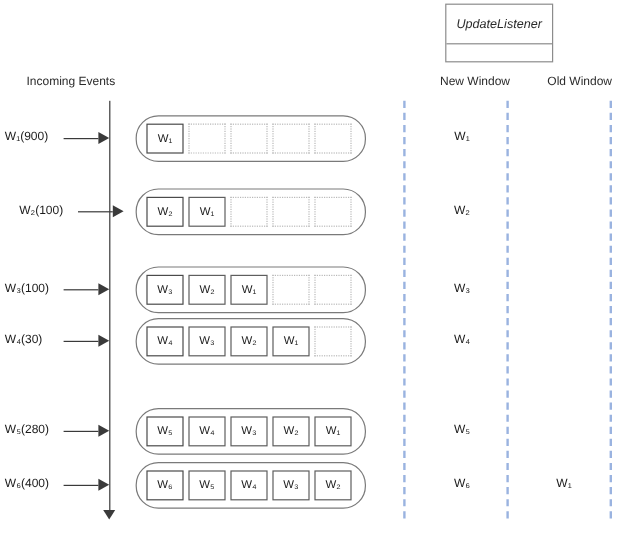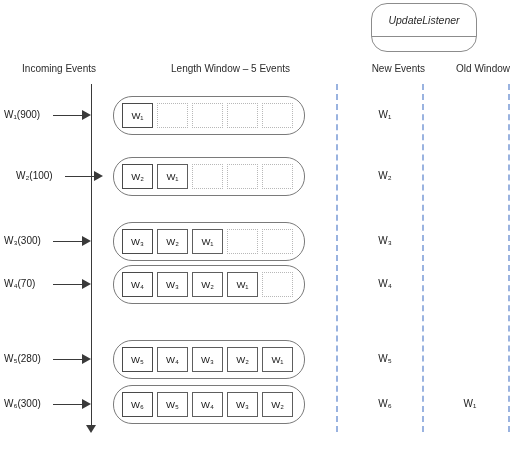--- a/index.html
+++ b/index.html
@@ -17,24 +17,24 @@
     height: 451px;
     background: #ffffff;
     overflow: hidden;
   }
 
   
   .listener-box {
     position: absolute;
     left: 371px;
     top: 3px;
-    width: 106px;
+    width: 90px;
     height: 49px;
     border: 1px solid #8c8c8c;
-    border-radius: 16px;
+    border-radius: 0;
     background: #ffffff;
     box-sizing: border-box;
   }
   .listener-title {
     position: absolute;
     left: 0;
     top: 0;
     width: 100%;
     height: 32px;
     line-height: 32px;
@@ -189,56 +189,55 @@
 <body>
 
 <div id="canvas">
 
   <div class="listener-box">
     <div class="listener-title">UpdateListener</div>
     <div class="listener-divider"></div>
   </div>
 
   <div class="col-header hdr-incoming">Incoming Events</div>
-  <div class="col-header hdr-window">Length Window – 5 Events</div>
-  <div class="col-header hdr-new">New Events</div>
+  <div class="col-header hdr-new">New Window</div>
   <div class="col-header hdr-old">Old Window</div>
 
   <div class="timeline-axis"></div>
   <div class="timeline-head"></div>
   <div class="timeline-label">Time</div>
 
   <div id="mount-incoming">
       <div class="incoming" style="top: 108px;">
         <span class="ev-label">W₁(900)</span>
         <div class="ev-arrow-line" style="left: 49px; width: 29px;"></div>
         <div class="ev-arrow-head" style="left: 78px;"></div>
       </div>
       <div class="incoming" style="top: 169px; margin-left: 12px;">
         <span class="ev-label">W₂(100)</span>
         <div class="ev-arrow-line" style="left: 49px; width: 29px;"></div>
         <div class="ev-arrow-head" style="left: 78px;"></div>
       </div>
       <div class="incoming" style="top: 234px;">
-        <span class="ev-label">W₃(300)</span>
+        <span class="ev-label">W₃(100)</span>
         <div class="ev-arrow-line" style="left: 49px; width: 29px;"></div>
         <div class="ev-arrow-head" style="left: 78px;"></div>
       </div>
       <div class="incoming" style="top: 277px;">
-        <span class="ev-label">W₄(70)</span>
+        <span class="ev-label">W₄(30)</span>
         <div class="ev-arrow-line" style="left: 49px; width: 29px;"></div>
         <div class="ev-arrow-head" style="left: 78px;"></div>
       </div>
       <div class="incoming" style="top: 352px;">
         <span class="ev-label">W₅(280)</span>
         <div class="ev-arrow-line" style="left: 49px; width: 29px;"></div>
         <div class="ev-arrow-head" style="left: 78px;"></div>
       </div>
       <div class="incoming" style="top: 397px;">
-        <span class="ev-label">W₆(300)</span>
+        <span class="ev-label">W₆(400)</span>
         <div class="ev-arrow-line" style="left: 49px; width: 29px;"></div>
         <div class="ev-arrow-head" style="left: 78px;"></div>
       </div>
     </div>
   <div id="mount-windows">
       <div class="window-row" style="top: 96px;">
         <div class="slot filled head">W₁</div>
         <div class="slot empty"></div>
         <div class="slot empty"></div>
         <div class="slot empty"></div>

